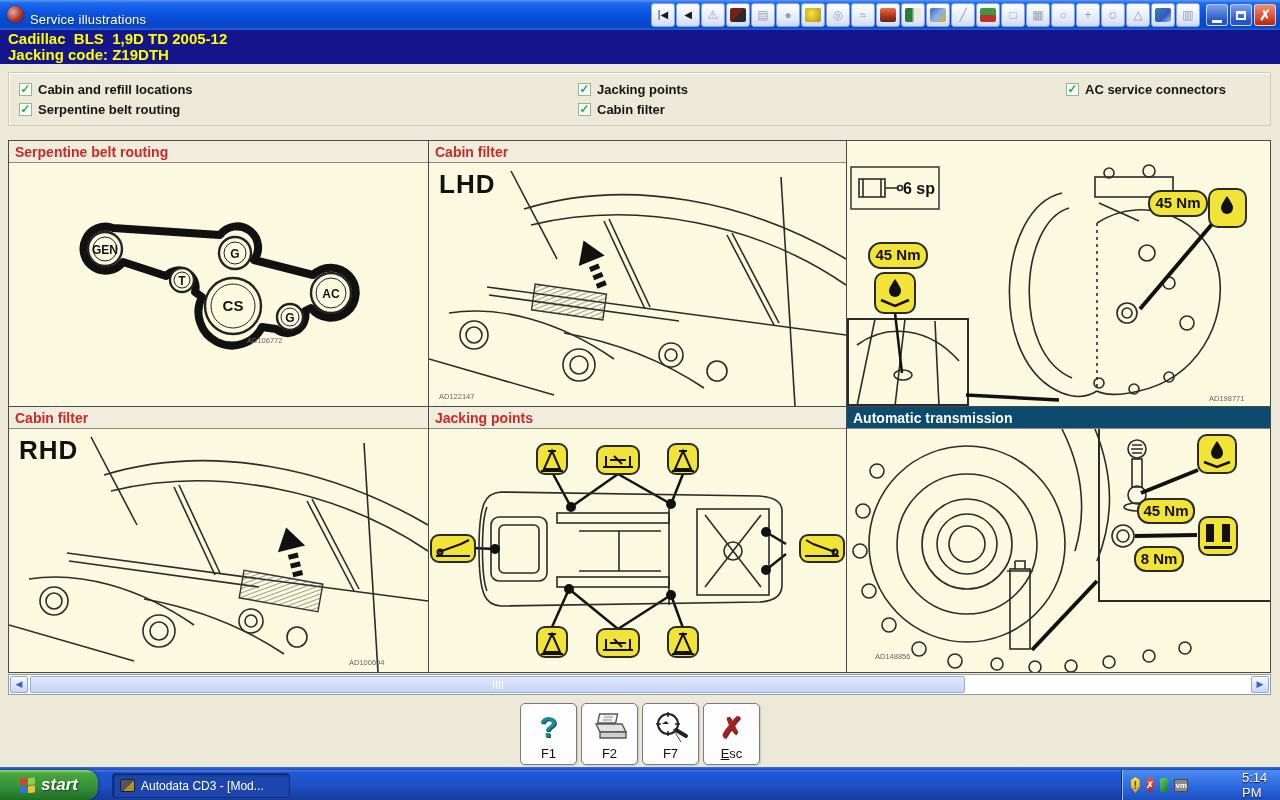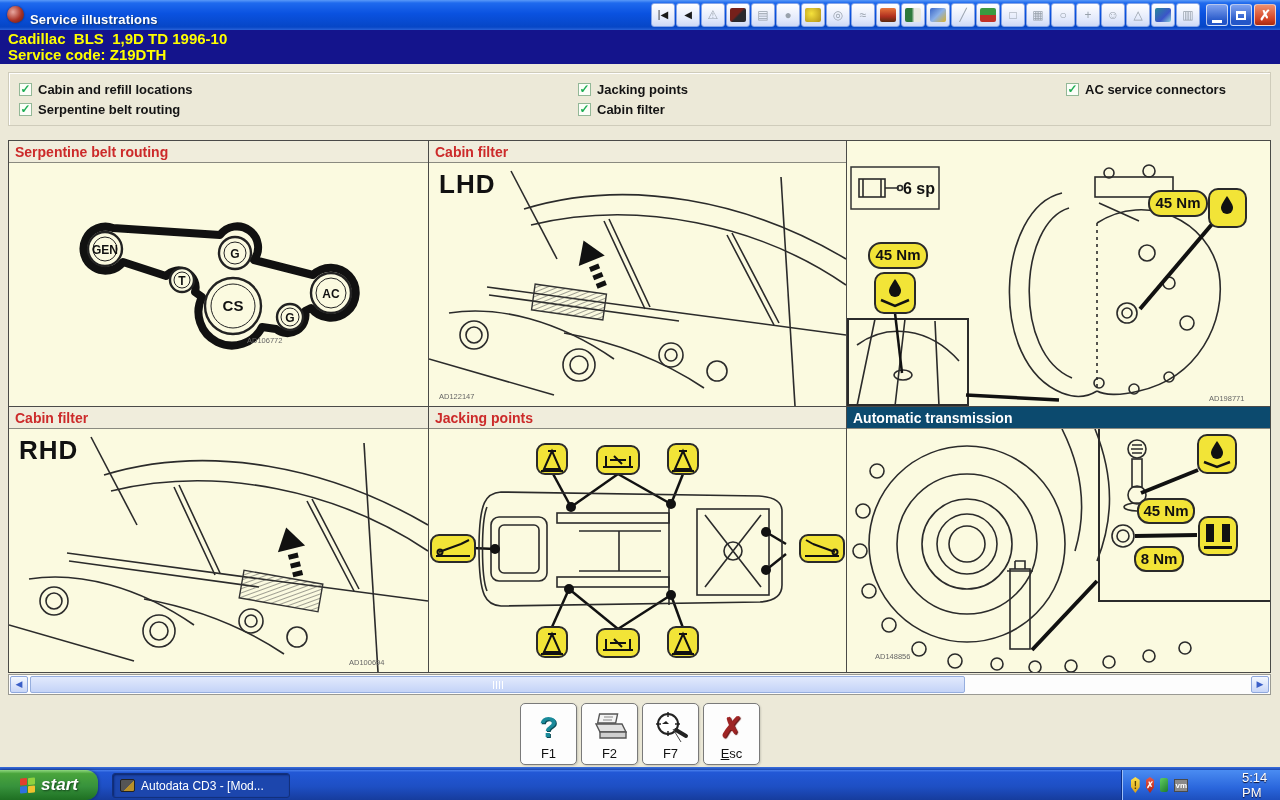--- a/index.html
+++ b/index.html
@@ -4,21 +4,21 @@
 <style>
   * { margin:0; padding:0; box-sizing:border-box; }
   html,body { width:1280px; height:800px; overflow:hidden; font-family:"Liberation Sans", sans-serif; }
   #app { position:relative; width:1280px; height:800px; background:#ece9d8; overflow:hidden; }
 
   
   #titlebar { position:absolute; left:0; top:0; width:1280px; height:30px;
     background:linear-gradient(180deg,#5a9af8 0%,#1f6aee 10%,#0a52e0 45%,#0646c6 90%,#2a63d8 100%); }
   .appicon { position:absolute; left:7px; top:6px; width:17px; height:17px; border-radius:50%;
     background:radial-gradient(circle at 35% 35%, #e8a8a0, #a83226 55%, #5a1812); box-shadow:0 0 2px #0008; }
-  .apptitle { position:absolute; left:30px; top:12px; color:#fff; font-size:13px; font-weight:bold;
+  .apptitle { position:absolute; left:30px; top:12px; color:#fff; font-size:13px; font-weight:normal;
     text-shadow:1px 1px 1px #123a7a; letter-spacing:.2px; }
   #toolbar { position:absolute; left:651px; top:3px; display:flex; }
   .tbtn { width:24px; height:24px; margin-right:1px; border:1px solid #87a5e6; border-radius:3px;
     background:linear-gradient(180deg,#ffffff,#e2e9fb 70%,#cdd9f6); display:flex; align-items:center;
     justify-content:center; font-size:12px; color:#99a2ac; padding:0; cursor:pointer; }
   .tbtn .tglyph { font-size:12px; line-height:1; color:#99a2ac; }
   .tglyph.dk { color:#1a1a1a; font-size:10px; }
   .tglyph.sw { width:16px; height:14px; border-radius:2px; font-size:0; }
   .sw.c-lamps { background:linear-gradient(135deg,#76201a 45%,#2a2a2e 55%); }
   .sw.c-oil { background:radial-gradient(circle at 40% 40%,#f6e23c,#b09018); }
@@ -206,21 +206,21 @@
         </button>
       <button class="wbtn wb-blue">
           <span class="wrest-glyph"></span>
         </button>
       <button class="wbtn wb-red">
           <span class="wclose-glyph">✗</span>
         </button>
     </div>
   </div>
 
-  <div id="vehicle"><span>Cadillac  BLS  1,9D TD 1996-10</span><br><span>Service code: Z19DTH</span></div>
+  <div id="vehicle"><span>Cadillac  BLS  1,9D TD 2005-12</span><br><span>Jacking code: Z19DTH</span></div>
 
   <div id="filterbox">
     <div class="chk-item" style="left:10px;top:9px;">
       <span class="chk-box">✓</span>
       <span class="chk-label">Cabin and refill locations</span>
     </div>
     <div class="chk-item" style="left:10px;top:29px;">
       <span class="chk-box">✓</span>
       <span class="chk-label">Serpentine belt routing</span>
     </div>

